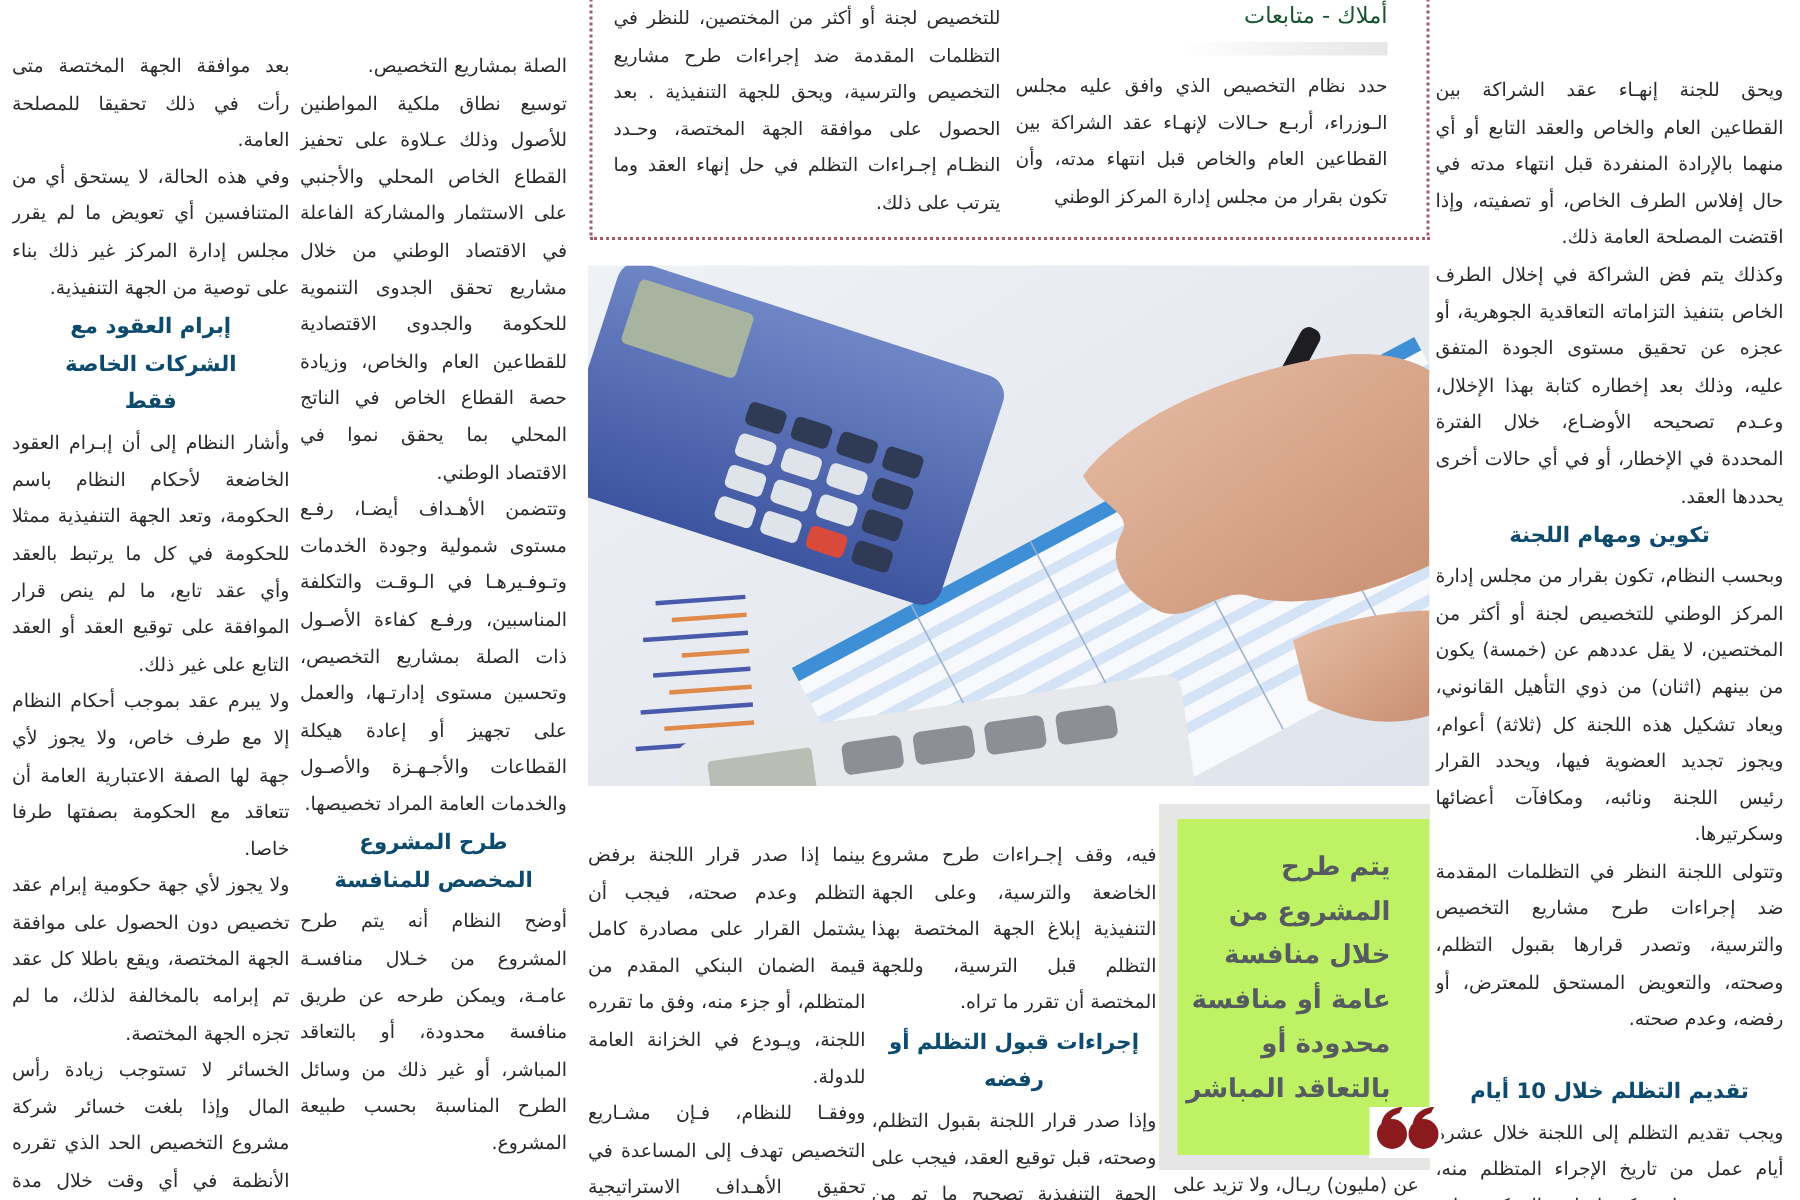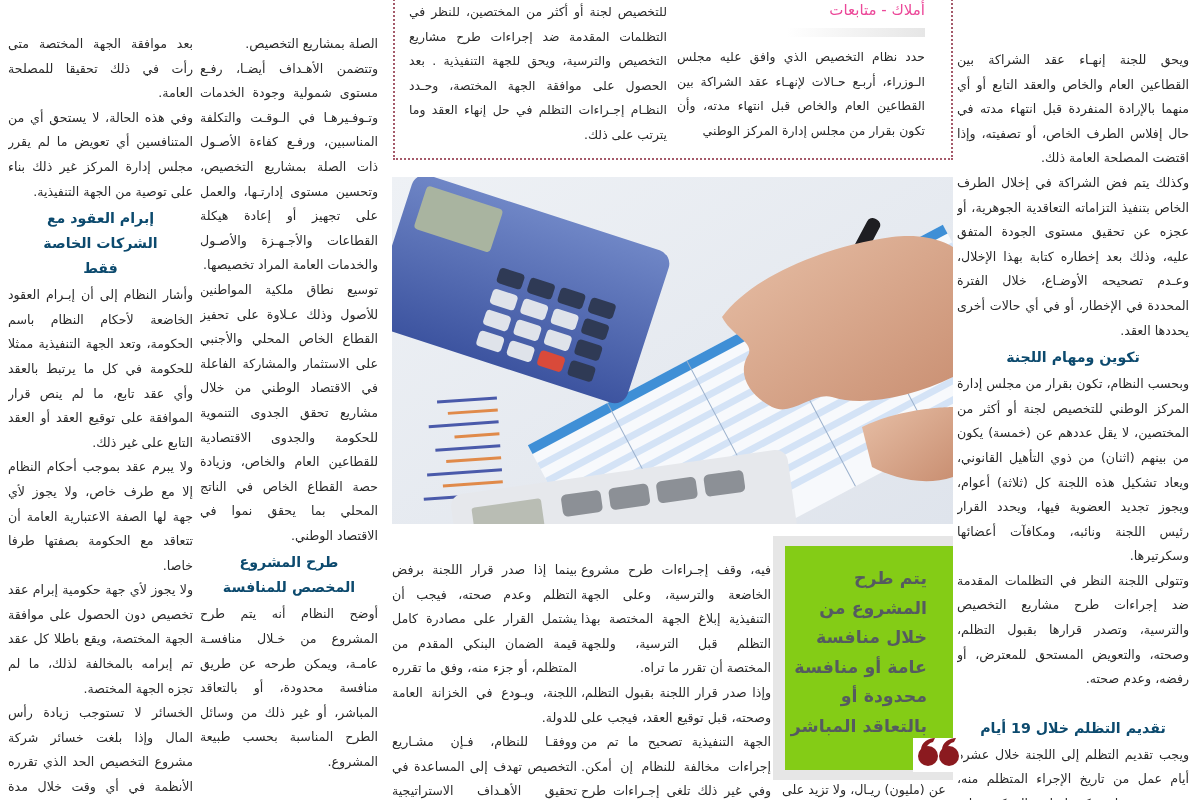--- a/index.html
+++ b/index.html
@@ -7,41 +7,41 @@
   body { position: relative; font-family: "DejaVu Sans", sans-serif; color: #2a2a2a; direction: rtl; }
   .col { position: absolute; top: 0; font-size: 12.6px; line-height: 24.6px; text-align: justify; text-align-last: right; overflow: hidden; margin-top: 32px; }
   .col p { margin: 0; }
   .sub { color: #0c4a6e; font-weight: bold; font-size: 14.2px; text-align: center; text-align-last: center; line-height: 25px; margin: 2px 0 2px; }
   #col1 { left: 957px; width: 232px; height: 800px; padding-top: 16px; }
   #col5 { left: 8px; width: 185px; height: 800px; }
   #col4 { left: 200px; width: 178px; height: 800px; }
   #box { position: absolute; left: 393px; top: -4px; width: 560px; height: 164px; border-right: 2px dotted #a55a6a; border-left: 2px dotted #a55a6a; border-bottom: 2px dotted #a55a6a; }
   #box-right { position: absolute; left: 282px; top: 0; width: 248px; height: 160px; font-size: 12.4px; line-height: 24.6px; text-align: justify; text-align-last: right; }
   #box-left { position: absolute; left: 14px; top: 4px; width: 258px; height: 156px; font-size: 12.4px; line-height: 24.6px; text-align: justify; text-align-last: right; }
-  .kicker { color: #ec4899; font-size: 15px; line-height: 20px; font-weight: normal; text-align: right; margin-top: 4px; }
+  .kicker { color: #14532d; font-size: 15px; line-height: 20px; font-weight: normal; text-align: right; margin-top: 4px; }
   .kicker-bar { height: 9px; margin: 8px 0 8px 110px; background: linear-gradient(to left, #e6e6e6, #ffffff); }
   #photo { position: absolute; left: 392px; top: 177px; width: 561px; height: 347px; overflow: hidden; background: #f2f4f7; }
   #photo svg { display: block; }
   #col3 { left: 581px; width: 190px; top: 526px; height: 274px; }
   #col2 { left: 392px; width: 185px; top: 526px; height: 274px; }
-  #quote { position: absolute; left: 773px; top: 536px; width: 180px; height: 244px; border-left: 12px solid #e6e6e6; border-top: 10px solid #e6e6e6; border-bottom: 10px solid #e6e6e6; background: #84cc16; }
+  #quote { position: absolute; left: 773px; top: 536px; width: 180px; height: 244px; border-left: 12px solid #e6e6e6; border-top: 10px solid #e6e6e6; border-bottom: 10px solid #e6e6e6; background: #bef264; }
   #quote-text { position: absolute; right: 26px; top: 18px; width: 150px; font-size: 17.4px; line-height: 29.5px; font-weight: bold; color: #555b60; text-align: right; }
   #quote-mark { position: absolute; left: 128px; top: 192px; width: 48px; height: 34px; background: #fff; }
   #quote-after { position: absolute; left: 775px; top: 779px; width: 178px; font-size: 12.6px; line-height: 22px; text-align: center; }
 </style>
 </head>
 <body>
 
 <div id="col1" class="col">
   <p>ويحق للجنة إنهـاء عقد الشراكة بين القطاعين العام والخاص والعقد التابع أو أي منهما بالإرادة المنفردة قبل انتهاء مدته في حال إفلاس الطرف الخاص، أو تصفيته، وإذا اقتضت المصلحة العامة ذلك.</p>
   <p>وكذلك يتم فض الشراكة في إخلال الطرف الخاص بتنفيذ التزاماته التعاقدية الجوهرية، أو عجزه عن تحقيق مستوى الجودة المتفق عليه، وذلك بعد إخطاره كتابة بهذا الإخلال، وعـدم تصحيحه الأوضـاع، خلال الفترة المحددة في الإخطار، أو في أي حالات أخرى يحددها العقد.</p>
   <h3 class="sub">تكوين ومهام اللجنة</h3>
   <p>وبحسب النظام، تكون بقرار من مجلس إدارة المركز الوطني للتخصيص لجنة أو أكثر من المختصين، لا يقل عددهم عن (خمسة) يكون من بينهم (اثنان) من ذوي التأهيل القانوني، ويعاد تشكيل هذه اللجنة كل (ثلاثة) أعوام، ويجوز تجديد العضوية فيها، ويحدد القرار رئيس اللجنة ونائبه، ومكافآت أعضائها وسكرتيرها.</p>
   <p>وتتولى اللجنة النظر في التظلمات المقدمة ضد إجراءات طرح مشاريع التخصيص والترسية، وتصدر قرارها بقبول التظلم، وصحته، والتعويض المستحق للمعترض، أو رفضه، وعدم صحته.</p>
-  <h3 class="sub" style="margin-top:24px;">تقديم التظلم خلال 19 أيام</h3>
+  <h3 class="sub" style="margin-top:24px;">تقديم التظلم خلال 10 أيام</h3>
   <p>ويجب تقديم التظلم إلى اللجنة خلال عشرة أيام عمل من تاريخ الإجراء المتظلم منه، مصحوبة بضمان بنكي لصلحة المركز، صادر من بنك مرخص له بالعمل في المملكة، غير قابل</p>
 </div>
 
 <div id="box">
   <div id="box-right">
     <div class="kicker">أملاك - متابعات</div>
     <div class="kicker-bar"></div>
     <p>حدد نظام التخصيص الذي وافق عليه مجلس الـوزراء، أربـع حـالات لإنهـاء عقد الشراكة بين القطاعين العام والخاص قبل انتهاء مدته، وأن تكون بقرار من مجلس إدارة المركز الوطني</p>
   </div>
   <div id="box-left">
@@ -147,20 +147,21 @@
       <rect x="170" y="300" width="40" height="22" rx="5" fill="#8c9096"></rect>
       <rect x="218" y="300" width="40" height="22" rx="5" fill="#8c9096"></rect>
       <rect x="266" y="300" width="40" height="22" rx="5" fill="#8c9096"></rect>
       <rect x="314" y="300" width="40" height="22" rx="5" fill="#8c9096"></rect>
     </g>
   </svg>
 </div>
 
 <div id="col3" class="col">
   <p>فيه، وقف إجـراءات طرح مشروع الخاضعة والترسية، وعلى الجهة التنفيذية إبلاغ الجهة المختصة بهذا التظلم قبل الترسية، وللجهة المختصة أن تقرر ما تراه.</p>
+  <h3 class="sub">إجراءات قبول التظلم أو رفضه</h3>
   <p>وإذا صدر قرار اللجنة بقبول التظلم، وصحته، قبل توقيع العقد، فيجب على الجهة التنفيذية تصحيح ما تم من إجراءات مخالفة للنظام إن أمكن. وفي غير ذلك تلغى إجـراءات طرح مشروع التخصيص. أما إذا تم قبول التظلم بعد توقيع العقد فيحدد القرار</p>
 </div>
 
 <div id="col2" class="col">
   <p>بينما إذا صدر قرار اللجنة برفض التظلم وعدم صحته، فيجب أن يشتمل القرار على مصادرة كامل قيمة الضمان البنكي المقدم من المتظلم، أو جزء منه، وفق ما تقرره اللجنة، ويـودع في الخزانة العامة للدولة.</p>
   <p>ووفقـا للنظام، فـإن مشـاريع التخصيص تهدف إلى المساعدة في تحقيق الأهـداف الاستراتيجية للجهات الحكومية، وترشيد الإنفاق العام، وزيادة إيرادات الدولة، ورفع</p>
 </div>
 
 <div id="quote">
   <div id="quote-text">يتم طرح المشروع من خلال منافسة عامة أو منافسة محدودة أو بالتعاقد المباشر</div>
@@ -170,22 +171,22 @@
       <path d="M4 12 C4 4 12 0 18 0 L16 4 C12 5 9 8 9 12 Z" fill="#8b1a1f"></path>
       <circle cx="32" cy="18" r="10" fill="#8b1a1f"></circle>
       <path d="M25 12 C25 4 33 0 39 0 L37 4 C33 5 30 8 30 12 Z" fill="#8b1a1f"></path>
     </svg>
   </div>
 </div>
 <div id="quote-after">عن (مليون) ريـال، ولا تزيد على</div>
 
 <div id="col4" class="col">
   <p>الصلة بمشاريع التخصيص.</p>
+  <p>توسيع نطاق ملكية المواطنين للأصول وذلك عـلاوة على تحفيز القطاع الخاص المحلي والأجنبي على الاستثمار والمشاركة الفاعلة في الاقتصاد الوطني من خلال مشاريع تحقق الجدوى التنموية للحكومة والجدوى الاقتصادية للقطاعين العام والخاص، وزيادة حصة القطاع الخاص في الناتج المحلي بما يحقق نموا في الاقتصاد الوطني.</p>
   <p>وتتضمن الأهـداف أيضـا، رفـع مستوى شمولية وجودة الخدمات وتـوفـيرهـا في الـوقـت والتكلفة المناسبين، ورفـع كفاءة الأصـول ذات الصلة بمشاريع التخصيص، وتحسين مستوى إدارتـها، والعمل على تجهيز أو إعادة هيكلة القطاعات والأجـهـزة والأصـول والخدمات العامة المراد تخصيصها.</p>
-  <p>توسيع نطاق ملكية المواطنين للأصول وذلك عـلاوة على تحفيز القطاع الخاص المحلي والأجنبي على الاستثمار والمشاركة الفاعلة في الاقتصاد الوطني من خلال مشاريع تحقق الجدوى التنموية للحكومة والجدوى الاقتصادية للقطاعين العام والخاص، وزيادة حصة القطاع الخاص في الناتج المحلي بما يحقق نموا في الاقتصاد الوطني.</p>
   <h3 class="sub" style="padding:0 20px;text-align:center;">طرح المشروع المخصص للمنافسة</h3>
   <p>أوضح النظام أنه يتم طرح المشروع من خـلال منافسـة عامـة، ويمكن طرحه عن طريق منافسة محدودة، أو بالتعاقد المباشر، أو غير ذلك من وسائل الطرح المناسبة بحسب طبيعة المشروع.</p>
 
 </div>
 
 <div id="col5" class="col">
   <p>بعد موافقة الجهة المختصة متى رأت في ذلك تحقيقا للمصلحة العامة.</p>
   <p>وفي هذه الحالة، لا يستحق أي من المتنافسين أي تعويض ما لم يقرر مجلس إدارة المركز غير ذلك بناء على توصية من الجهة التنفيذية.</p>
   <h3 class="sub" style="padding:0 16px;">إبرام العقود مع الشركات الخاصة فقط</h3>
   <p>وأشار النظام إلى أن إبـرام العقود الخاضعة لأحكام النظام باسم الحكومة، وتعد الجهة التنفيذية ممثلا للحكومة في كل ما يرتبط بالعقد وأي عقد تابع، ما لم ينص قرار الموافقة على توقيع العقد أو العقد التابع على غير ذلك.</p>

